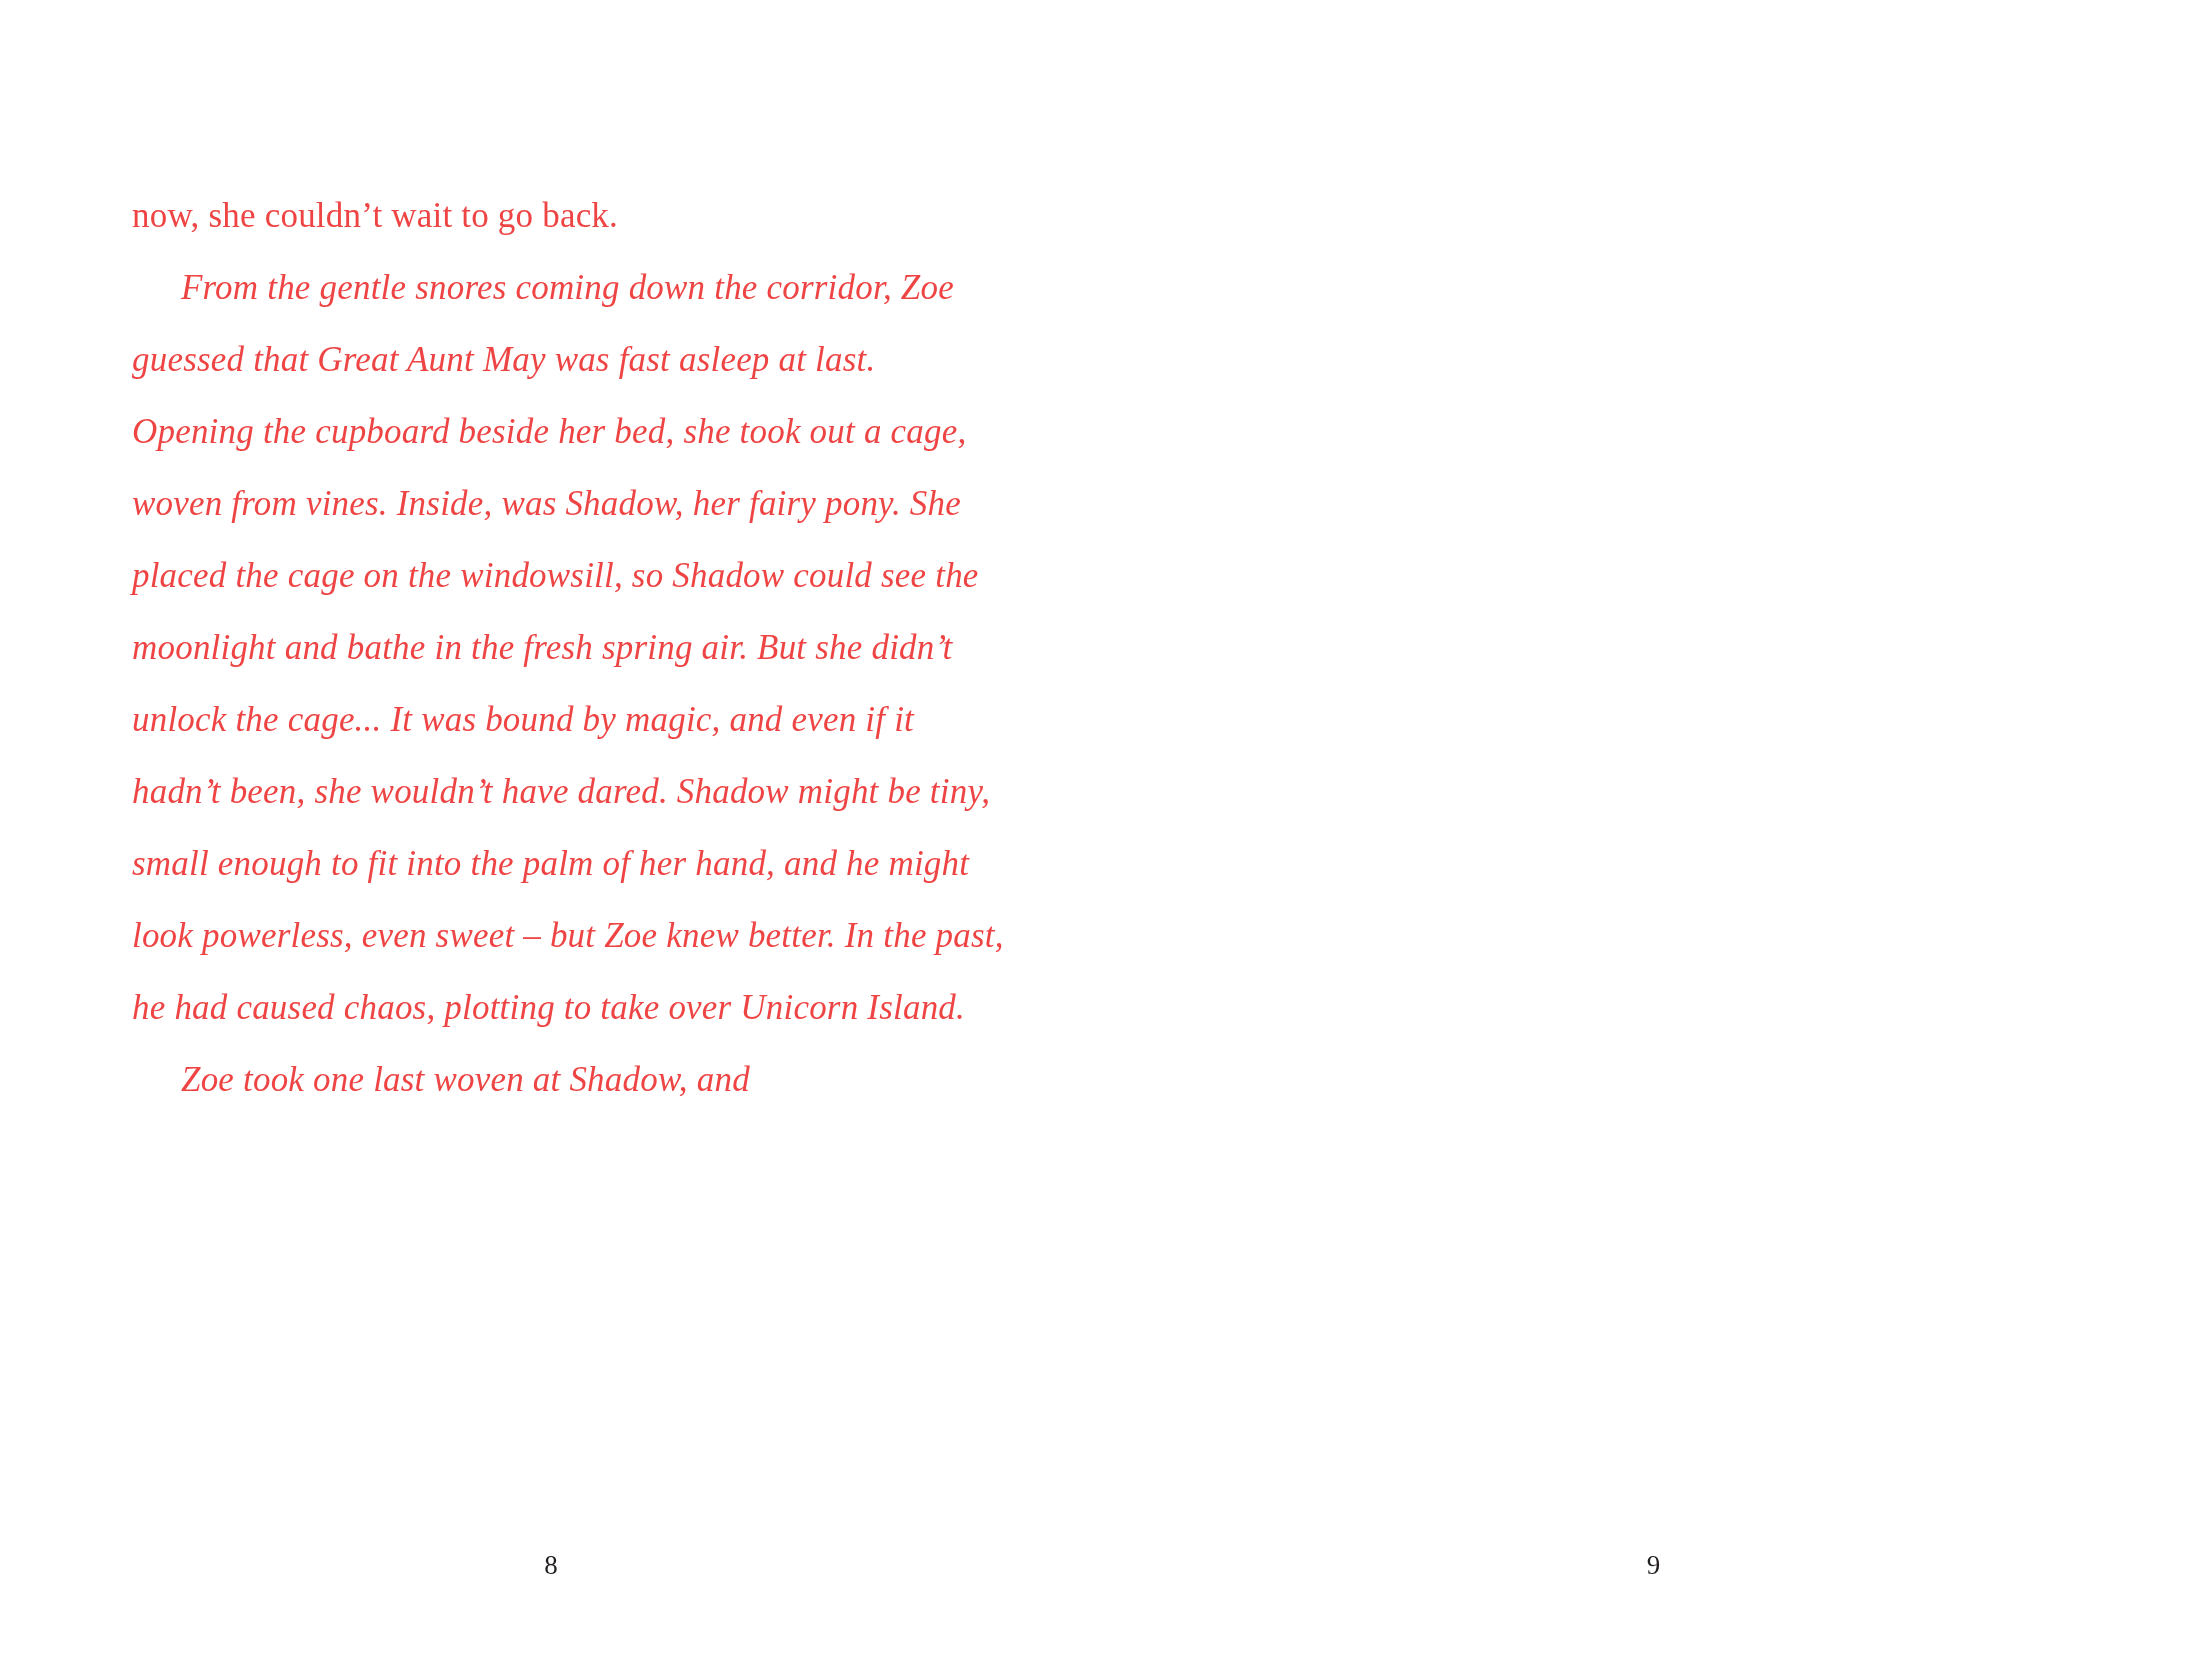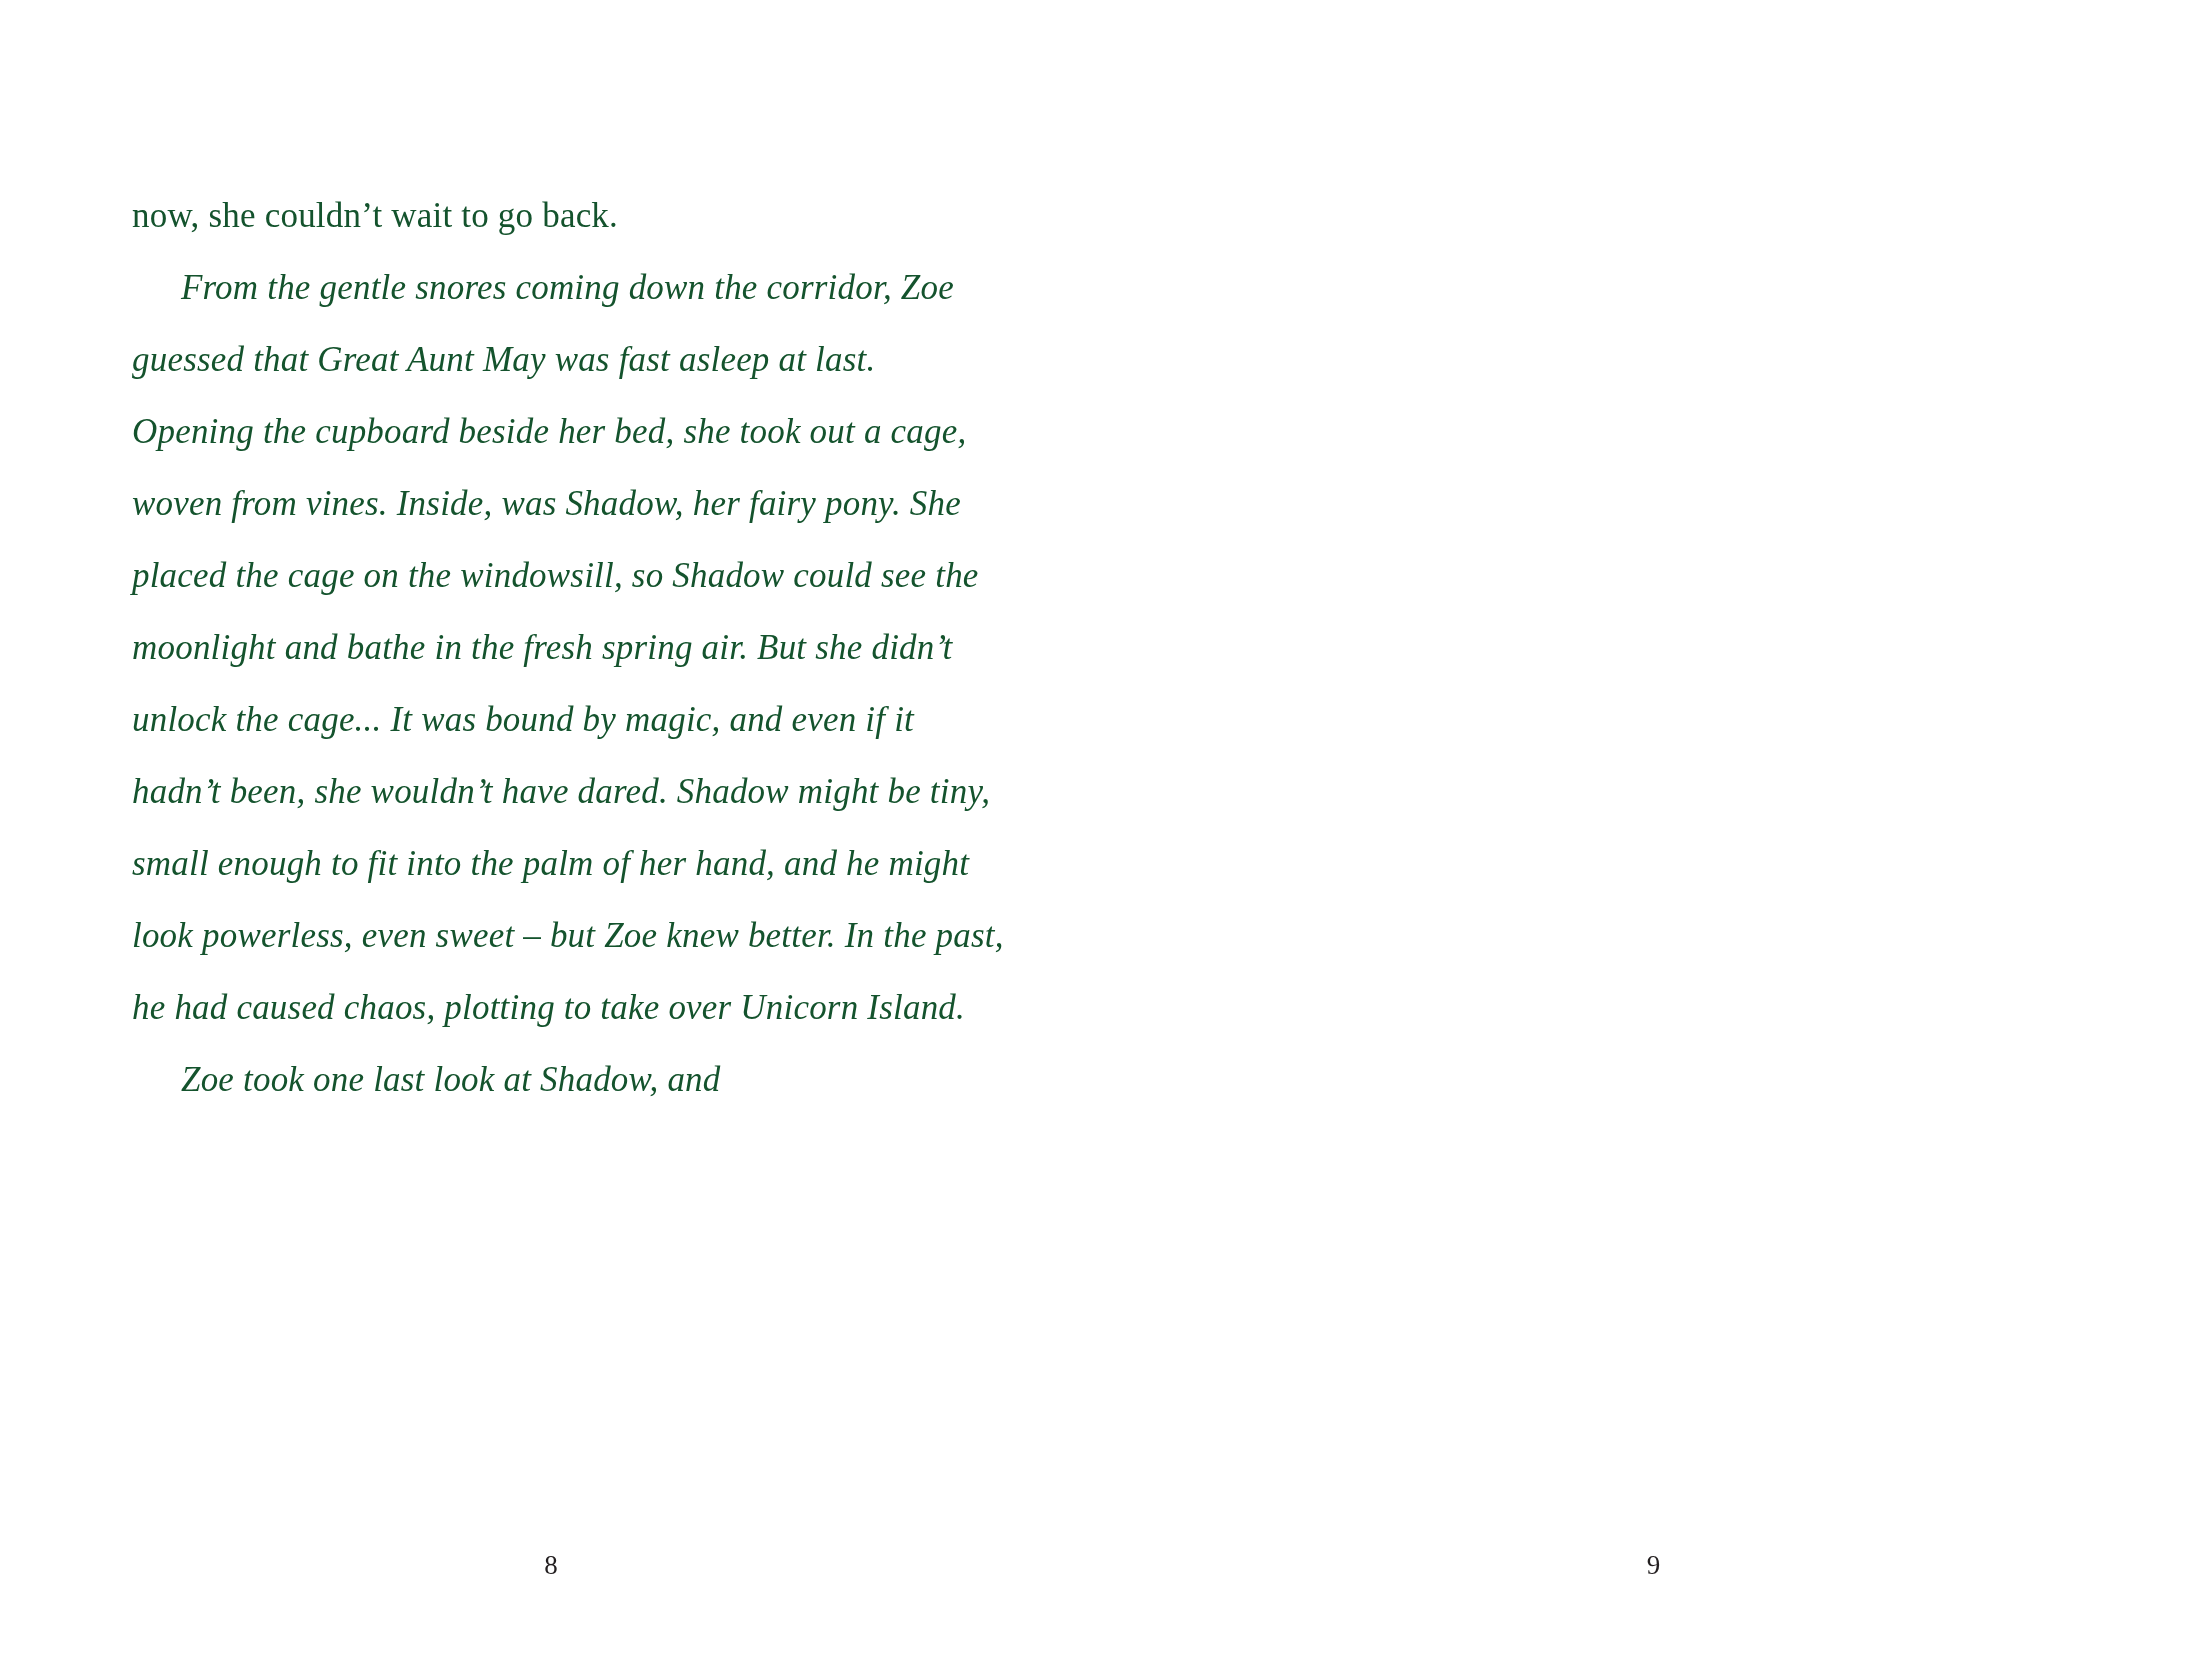--- a/index.html
+++ b/index.html
@@ -29,21 +29,21 @@
   }
   .page-left  { padding: 0 0 0 0; }
   .page-right { padding: 0 0 0 0; }
 
   .text-col {
     position: absolute;
     top: 180px;
     font-size: 35px;
     line-height: 72px;
     letter-spacing: 0.2px;
-    color: #14532d;
+    color: #ef4444;
   }
   .page-left .text-col {
     left: 132px;
     width: 874px;
   }
   p {
     margin: 0;
     text-indent: 0;
   }
   p.indent {
@@ -64,21 +64,21 @@
 </style>
 </head>
 <body>
 
 <div class="spread">
 
   <div class="page page-left">
     <div class="text-col">
       <p>now, she couldn’t wait to go back.</p>
       <p class="indent">From the gentle snores coming down the corridor, Zoe guessed that Great Aunt May was fast asleep at last. Opening the cupboard beside her bed, she took out a cage, woven from vines. Inside, was Shadow, her fairy pony. She placed the cage on the windowsill, so Shadow could see the moonlight and bathe in the fresh spring air. But she didn’t unlock the cage... It was bound by magic, and even if it hadn’t been, she wouldn’t have dared. Shadow might be tiny, small enough to fit into the palm of her hand, and he might look powerless, even sweet – but Zoe knew better. In the past, he had caused chaos, plotting to take over Unicorn Island.</p>
-      <p class="indent">Zoe took one last look at Shadow, and</p>
+      <p class="indent">Zoe took one last woven at Shadow, and</p>
     </div>
     <div class="folio">8</div>
   </div>
 
   <div class="page page-right">
 
     <div class="folio">9</div>
   </div>
 
 </div>

